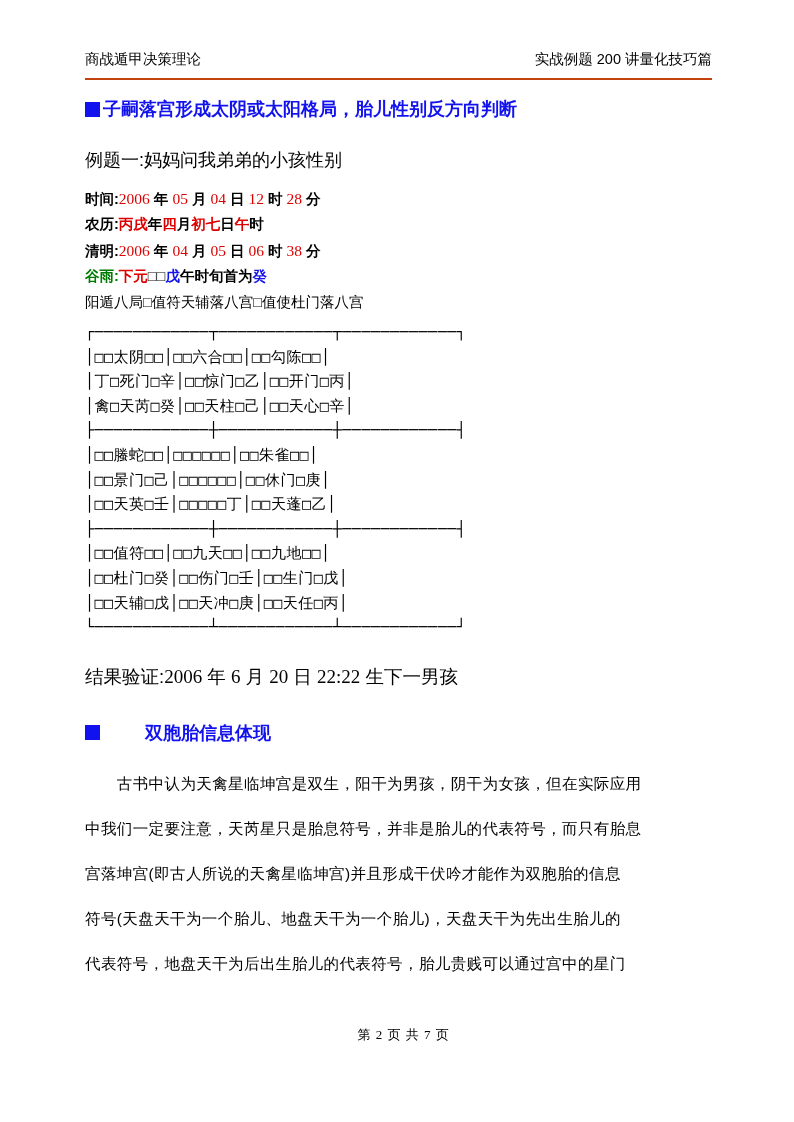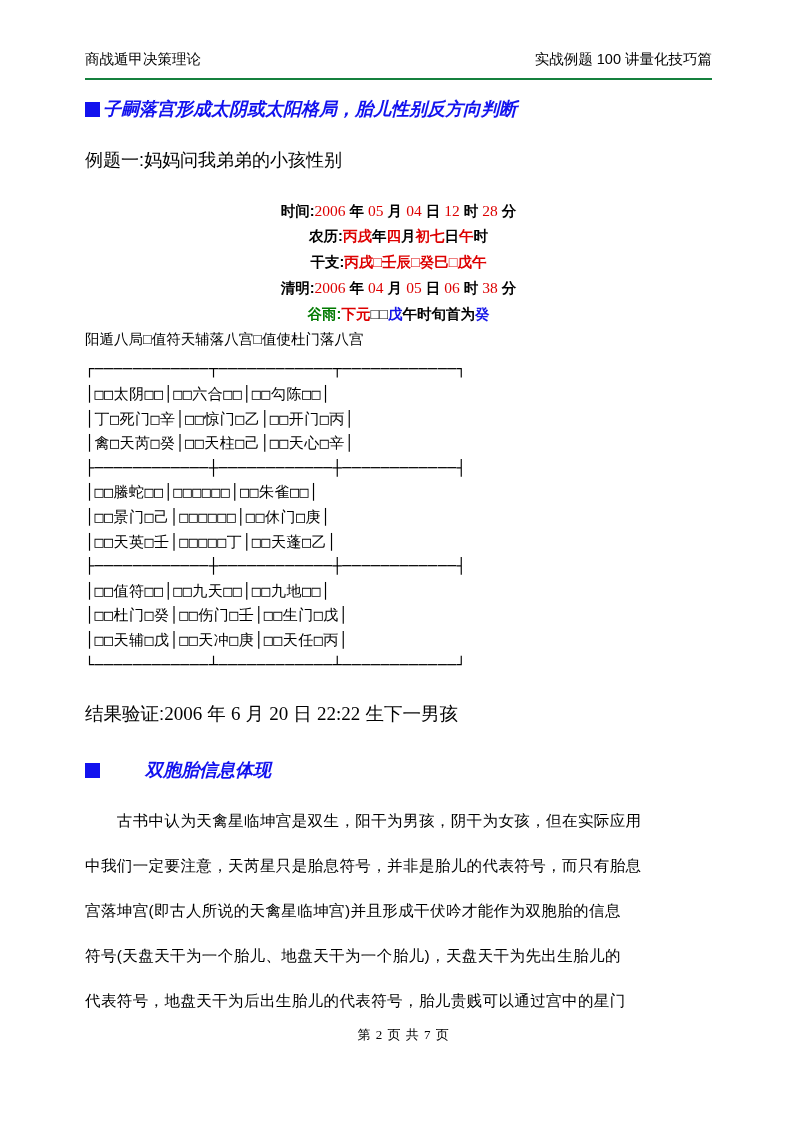--- a/index.html
+++ b/index.html
@@ -4,34 +4,34 @@
 <style>
   html,body{margin:0;padding:0;}
   body{
     width:794px;height:1122px;background:#ffffff;color:#000;
     font-family:"Liberation Sans",sans-serif;
     position:relative;box-sizing:border-box;
     padding:50px 82px 0 85px;overflow:hidden;
   }
   .header-bar{
     display:flex;justify-content:space-between;align-items:flex-end;
-    font-size:14.5px;padding-bottom:9px;border-bottom:2px solid #15803d;
+    font-size:14.5px;padding-bottom:9px;border-bottom:2px solid #c2410c;
   }
   .section-heading{
     color:var(--heading);font-weight:bold;font-size:18px;
-    margin:0;padding:0;display:flex;align-items:center;font-style:italic;
+    margin:0;padding:0;display:flex;align-items:center;
   }
   .h1{margin-top:17px;}
   .h2{margin-top:32px;gap:42px;}
   .bullet{
     display:inline-block;width:15px;height:15px;background:var(--heading);
     margin-right:3px;flex:0 0 auto;
   }
   .example-title{font-size:18px;margin-top:27px;}
-  .info-block{margin-top:26px;font-size:14.5px;font-weight:bold;line-height:25.4px;text-align:center;}
+  .info-block{margin-top:14px;font-size:14.5px;font-weight:bold;line-height:25.4px;}
   .info-block .num{font-family:"Liberation Serif",serif;font-weight:normal;font-size:15.5px;}
   .c-k{color:#000;}
   .c-r{color:var(--red);}
   .c-b{color:var(--blue);}
   .c-g{color:var(--green);}
   .declaration{font-size:14.5px;font-weight:normal;line-height:25.4px;}
   .chart-block{
     margin-top:5px;font-size:15px;line-height:24.6px;white-space:pre;
     font-family:"DejaVu Sans Mono",monospace;letter-spacing:0.5px;
   }
@@ -41,34 +41,33 @@
   .page-footer{
     position:absolute;left:0;right:0;top:1026px;text-align:center;
     font-size:13px;font-family:"Liberation Serif",serif;letter-spacing:1px;padding-left:13px;
   }
 </style>
 </head>
 <body>
 
 <div class="header-bar">
   <span>商战遁甲决策理论</span>
-  <span>实战例题 100 讲量化技巧篇</span>
+  <span>实战例题 200 讲量化技巧篇</span>
 </div>
 
 <div class="section-heading h1">
   <span class="bullet"></span>
   <span>子嗣落宫形成太阴或太阳格局，胎儿性别反方向判断</span>
 </div>
 
 <div class="example-title">例题一:妈妈问我弟弟的小孩性别</div>
 
 <div class="info-block">
     <div><span class="c-k">时间:</span><span class="c-r num">2006</span><span class="c-k"> 年 </span><span class="c-r num">05</span><span class="c-k"> 月 </span><span class="c-r num">04</span><span class="c-k"> 日 </span><span class="c-r num">12</span><span class="c-k"> 时 </span><span class="c-r num">28</span><span class="c-k"> 分</span></div>
     <div><span class="c-k">农历:</span><span class="c-r">丙戌</span><span class="c-k">年</span><span class="c-r">四</span><span class="c-k">月</span><span class="c-r">初七</span><span class="c-k">日</span><span class="c-r">午</span><span class="c-k">时</span></div>
-    <div><span class="c-k">干支:</span><span class="c-r">丙戌□壬辰□癸巳□戊午</span></div>
     <div><span class="c-k">清明:</span><span class="c-r num">2006</span><span class="c-k"> 年 </span><span class="c-r num">04</span><span class="c-k"> 月 </span><span class="c-r num">05</span><span class="c-k"> 日 </span><span class="c-r num">06</span><span class="c-k"> 时 </span><span class="c-r num">38</span><span class="c-k"> 分</span></div>
     <div><span class="c-g">谷雨:</span><span class="c-r">下元</span><span class="c-k">□□</span><span class="c-b">戊</span><span class="c-k">午时旬首为</span><span class="c-b">癸</span></div>
   </div>
 
 <div class="declaration">阳遁八局□值符天辅落八宫□值使杜门落八宫</div>
 
 <div class="chart-block"><div>┌────────────┬────────────┬────────────┐</div><div>│□□太阴□□│□□六合□□│□□勾陈□□│</div><div>│丁□死门□辛│□□惊门□乙│□□开门□丙│</div><div>│禽□天芮□癸│□□天柱□己│□□天心□辛│</div><div>├────────────┼────────────┼────────────┤</div><div>│□□螣蛇□□│□□□□□□│□□朱雀□□│</div><div>│□□景门□己│□□□□□□│□□休门□庚│</div><div>│□□天英□壬│□□□□□丁│□□天蓬□乙│</div><div>├────────────┼────────────┼────────────┤</div><div>│□□值符□□│□□九天□□│□□九地□□│</div><div>│□□杜门□癸│□□伤门□壬│□□生门□戊│</div><div>│□□天辅□戊│□□天冲□庚│□□天任□丙│</div><div>└────────────┴────────────┴────────────┘</div></div>
 
 <div class="result-line">
     <div><span class="c-k">结果验证:</span><span class="c-k num">2006</span><span class="c-k"> 年 </span><span class="c-k num">6</span><span class="c-k"> 月 </span><span class="c-k num">20</span><span class="c-k"> 日 </span><span class="c-k num">22:22</span><span class="c-k"> 生下一男孩</span></div>

